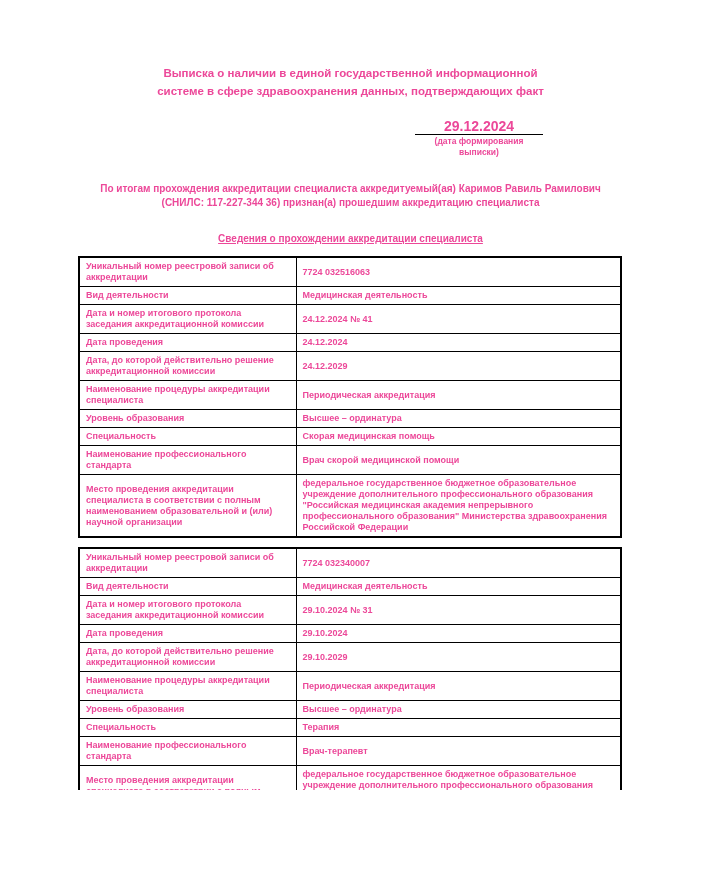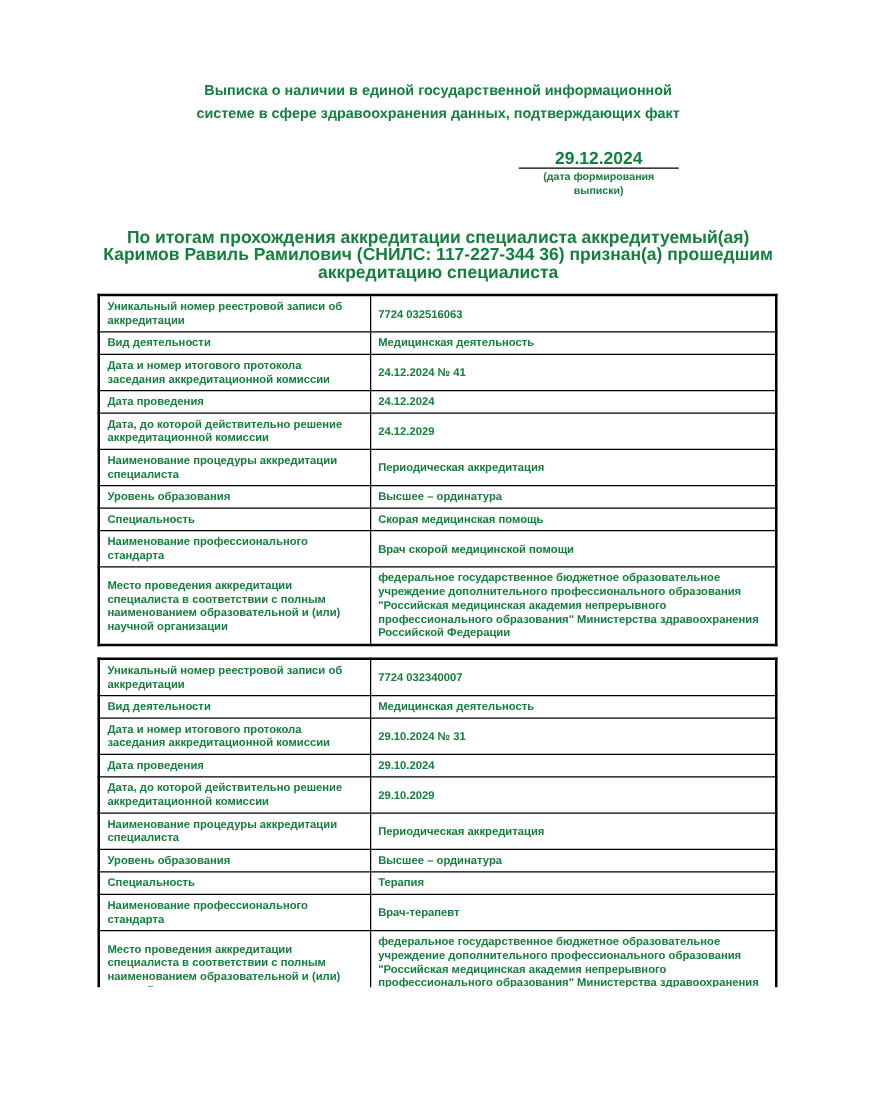--- a/index.html
+++ b/index.html
@@ -1,35 +1,35 @@
 <!DOCTYPE html>
 <html lang="ru"><head>
 <meta charset="utf-8">
 <style>
   html, body { margin: 0; padding: 0; background: #ffffff; }
   .page {
     position: relative;
     width: 701px;
     height: 790px;
     background: #ffffff;
-    color: #15803d;
+    color: #ec4899;
     font-family: "Liberation Sans", "DejaVu Sans", sans-serif;
     font-weight: 700;
     box-sizing: border-box;
     padding: 64px 78px 10px 78px;
     overflow: hidden;
   }
   .title { margin: 0; font-size: 11.5px; line-height: 18px; text-align: center; font-weight: 700; }
   .title span { display: block; }
 
   .date-block { width: 128px; margin: 20px 80px 0 auto; text-align: center; }
   .date-value { font-size: 14px; line-height: 12px; padding-bottom: 2px; border-bottom: 1.5px solid #000; }
   .date-caption { font-size: 8.5px; line-height: 11px; padding-top: 1px; }
 
-  .intro { margin: 24px 0 0 0; font-size: 14px; line-height: 14px; text-align: center; }
+  .intro { margin: 24px 0 0 0; font-size: 10px; line-height: 14px; text-align: center; }
 
   .section-heading { margin-top: 23px; font-size: 10px; line-height: 12px; text-align: center; text-decoration: underline; }
 
   .record-heading { margin-top: 13px; font-size: 13px; line-height: 16px; text-align: center; }
 
   table.acc-table {
     width: 544px;
     border-collapse: collapse;
     table-layout: fixed;
     margin-top: 11px;
@@ -58,20 +58,21 @@
     <span>системе в сфере здравоохранения данных, подтверждающих факт</span>
   </h1>
 
   <div class="date-block">
     <div class="date-value">29.12.2024</div>
     <div class="date-caption">(дата формирования выписки)</div>
   </div>
 
   <p class="intro">По итогам прохождения аккредитации специалиста аккредитуемый(ая) Каримов Равиль Рамилович (СНИЛС: 117-227-344 36) признан(а) прошедшим аккредитацию специалиста</p>
 
+  <div class="section-heading">Сведения о прохождении аккредитации специалиста</div>
 
 
   <table class="acc-table">
     <colgroup>
         <col style="width:217px">
         <col>
       </colgroup>
     <tbody>
         <tr>
           <td class="label-cell">Уникальный номер реестровой записи об аккредитации</td>

